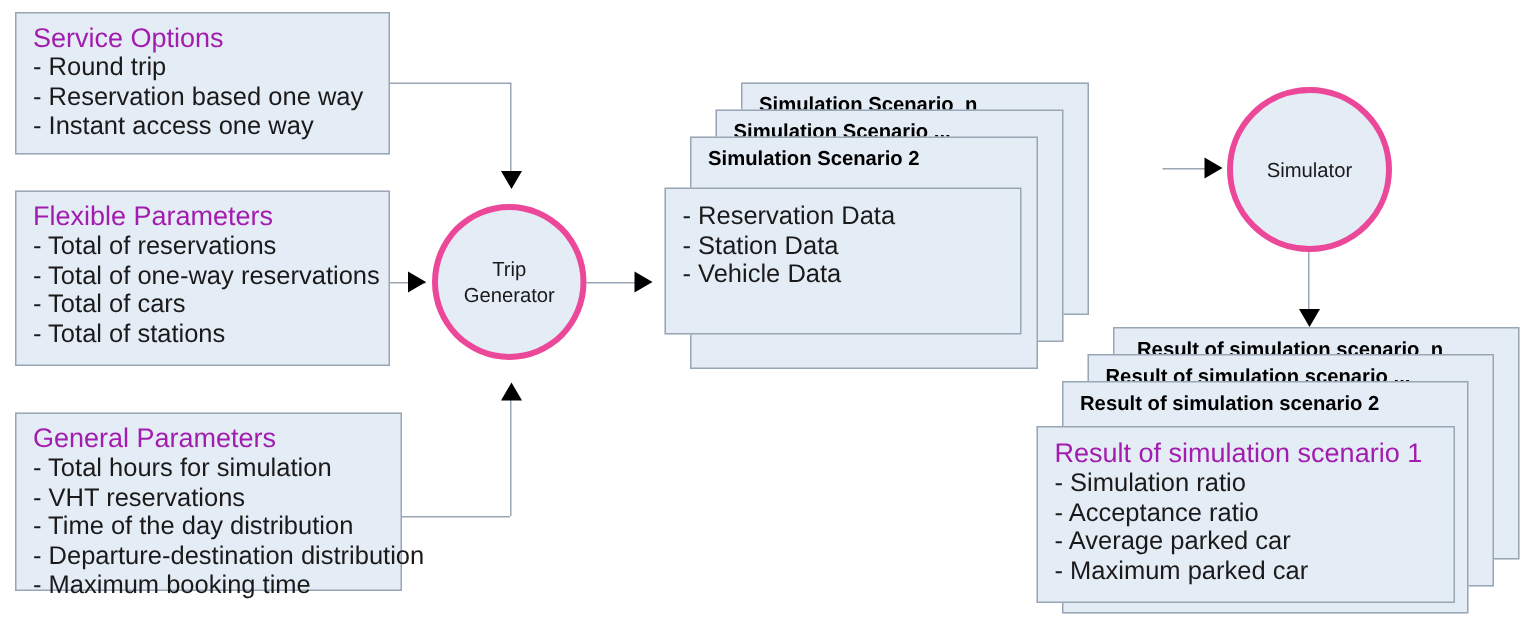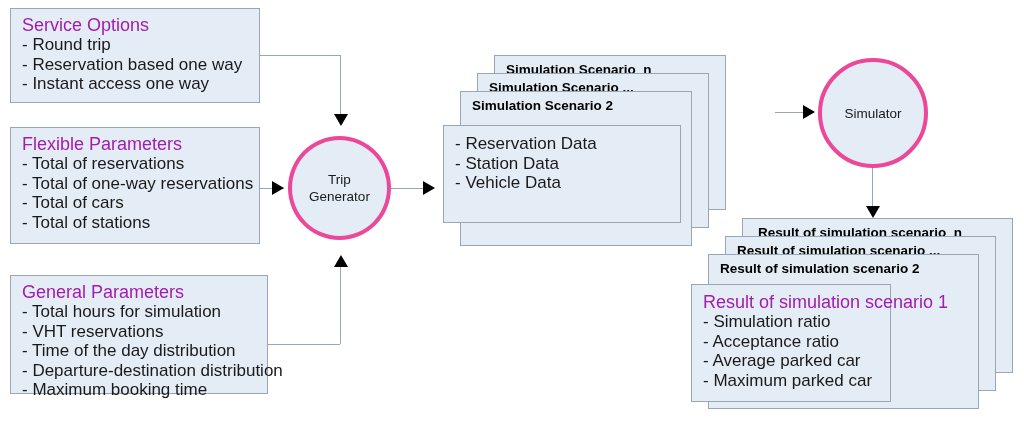--- a/index.html
+++ b/index.html
@@ -192,21 +192,21 @@
     </div>
 
     <div class="card" style="left:725px; top:236px; width:271px; height:155px;">
       <div class="card-title" style="left:11px; top:5px;">Result of simulation scenario ...</div>
     </div>
 
     <div class="card" style="left:708px; top:254px; width:271px; height:155px;">
       <div class="card-title" style="left:11px; top:5px;">Result of simulation scenario 2</div>
     </div>
 
-    <div class="card card-front" style="left:691px; top:284px; width:200px; height:118px;">
+    <div class="card card-front" style="left:691px; top:284px; width:279px; height:118px;">
       <div class="box-title">Result of simulation scenario 1</div>
       <div class="box-line">- Simulation ratio</div>
       <div class="box-line">- Acceptance ratio</div>
       <div class="box-line">- Average parked car</div>
       <div class="box-line">- Maximum parked car</div>
     </div>
   </div>
 
 </div>
 

